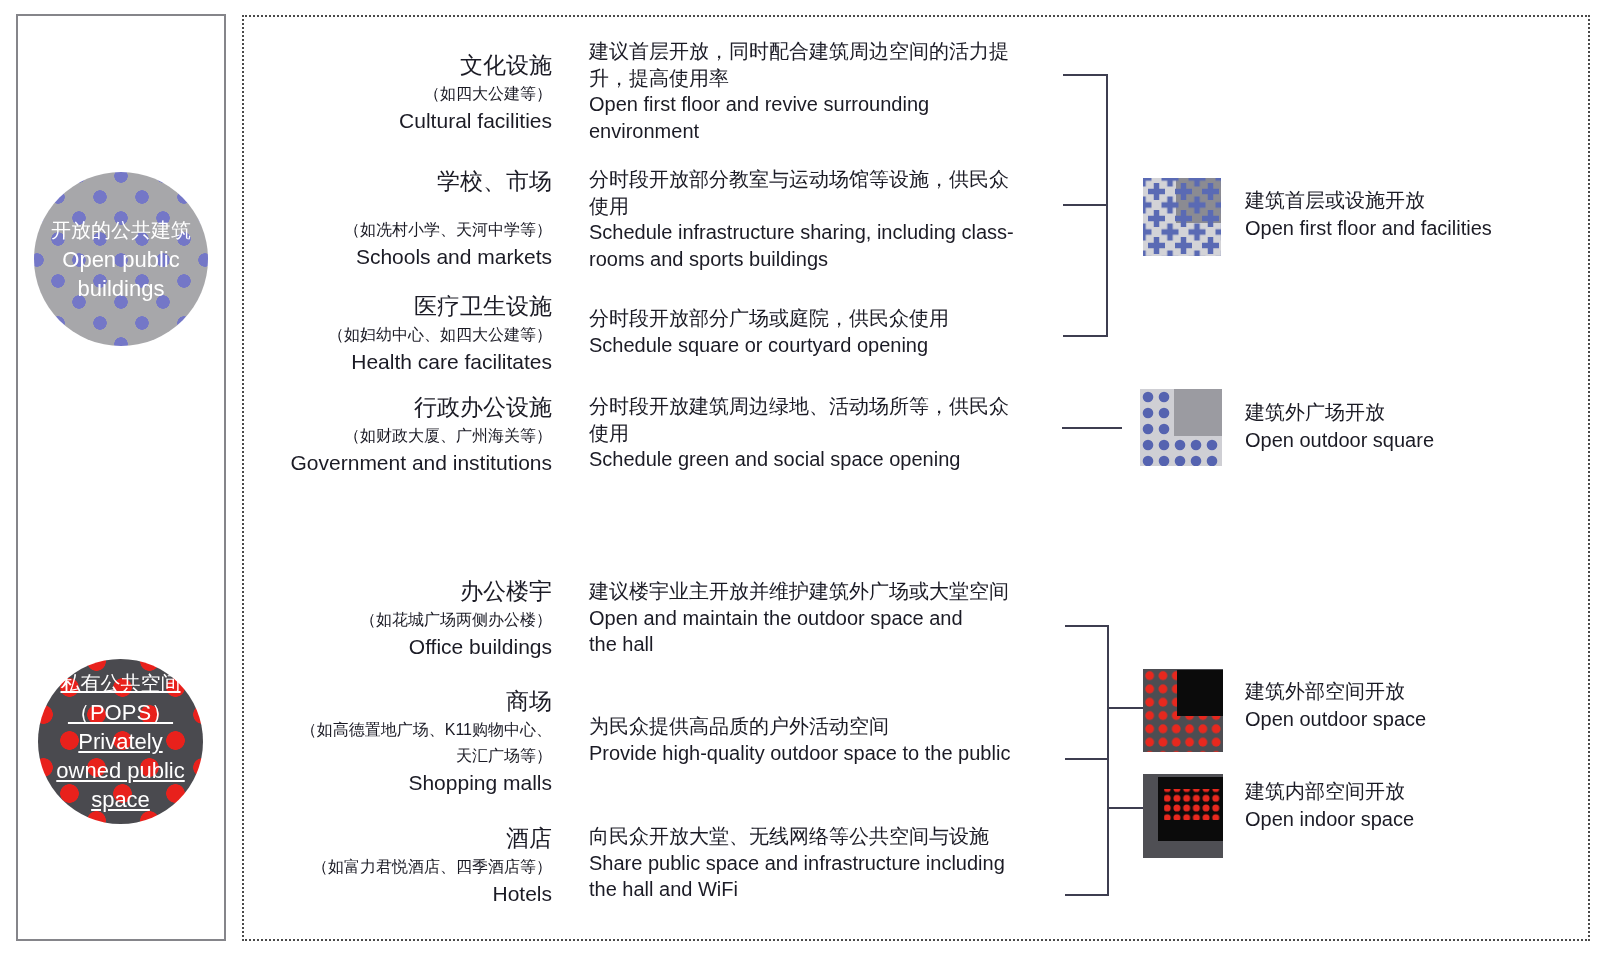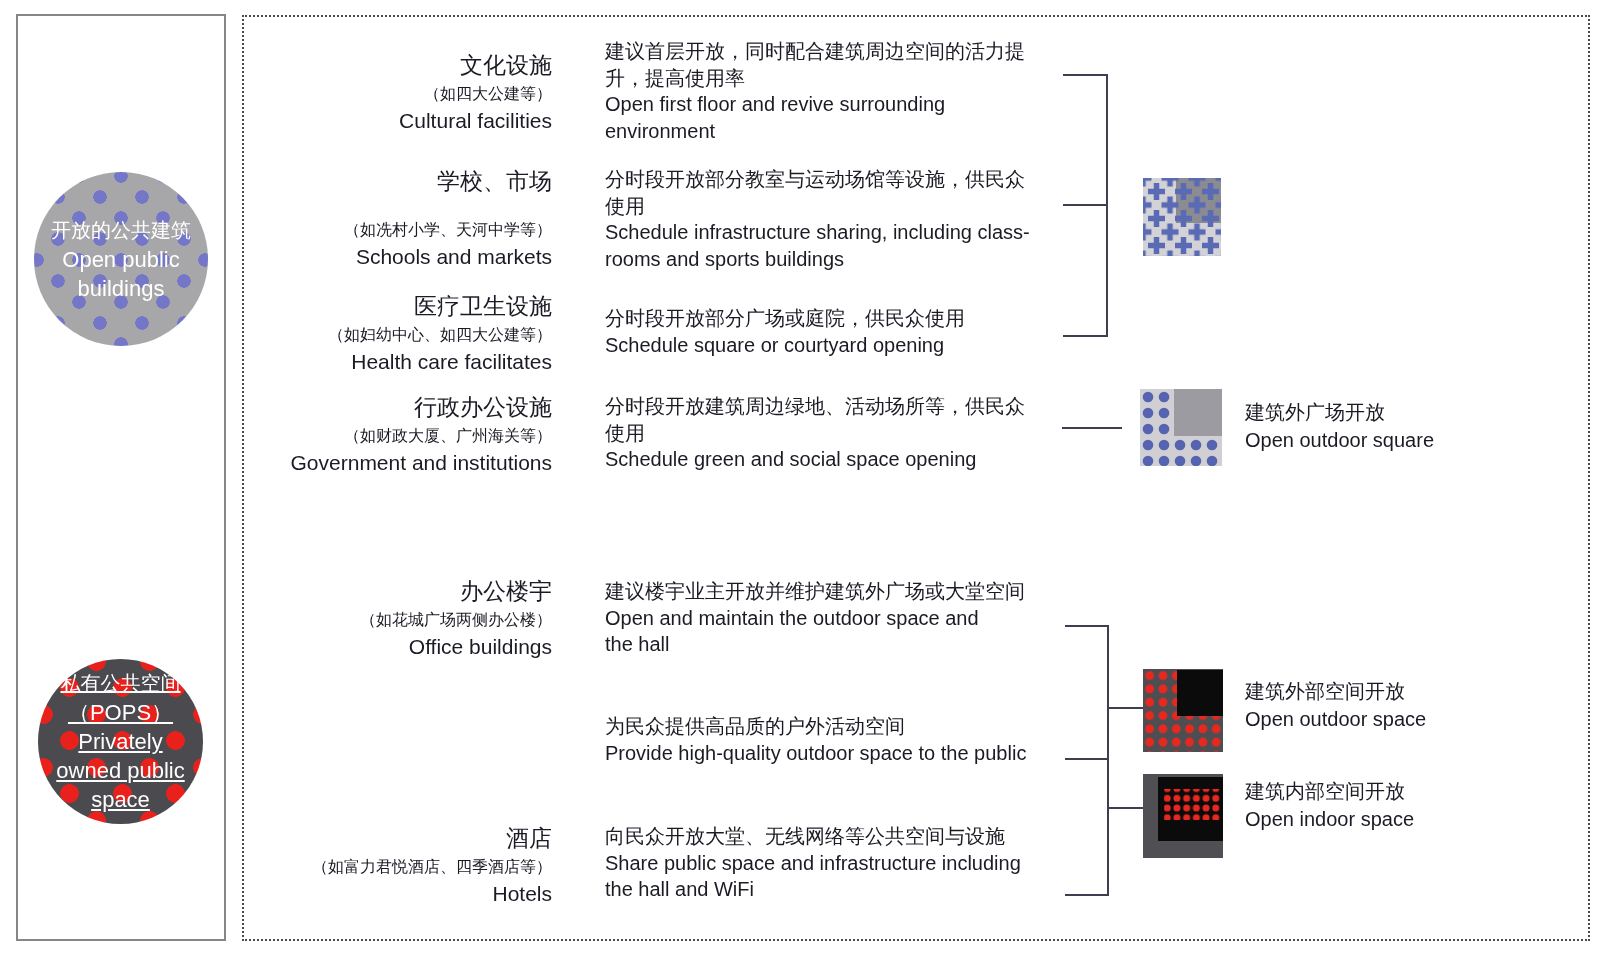--- a/index.html
+++ b/index.html
@@ -32,21 +32,21 @@
       radial-gradient(circle, #e8211c 9px, rgba(232,33,28,0) 9.6px),
       radial-gradient(circle, #e8211c 9px, rgba(232,33,28,0) 9.6px);
     background-size:53px 53px,53px 53px;background-position:5px 2px,32px 29px;text-decoration:underline;
   }
   .cline.zh{font-size:20px;line-height:29px;}
   .cline.en{font-size:22px;line-height:29px;}
   .cat{position:absolute;left:242px;width:310px;text-align:right;}
   .cat-zh{font-size:23px;line-height:31px;}
   .cat-sub{font-size:16px;line-height:26px;}
   .cat-en{font-size:21px;line-height:27px;}
-  .desc{position:absolute;left:589px;margin-left:16px;}
+  .desc{position:absolute;left:589px;}
   .desc .dline{font-size:20px;line-height:26.5px;white-space:nowrap;}
   .legend-text{position:absolute;left:1245px;white-space:nowrap;}
   .legend-zh{font-size:20px;line-height:28px;}
   .legend-en{font-size:20px;line-height:28px;}
   .swatch{position:absolute;}
   .line{position:absolute;background:#3e3e50;}
   .hline{height:2px;}
   .vline{width:2px;}
 </style>
 </head>
@@ -90,20 +90,26 @@
   <div class="cat" style="top:392px">
     <div class="cat-zh">行政办公设施</div>
     <div class="cat-sub">（如财政大厦、广州海关等）</div>
     <div class="cat-en">Government and institutions</div>
   </div>
   <div class="cat" style="top:576px">
     <div class="cat-zh">办公楼宇</div>
     <div class="cat-sub">（如花城广场两侧办公楼）</div>
     <div class="cat-en">Office buildings</div>
   </div>
+  <div class="cat" style="top:686px">
+    <div class="cat-zh">商场</div>
+    <div class="cat-sub">（如高德置地广场、K11购物中心、</div>
+    <div class="cat-sub">天汇广场等）</div>
+    <div class="cat-en">Shopping malls</div>
+  </div>
   <div class="cat" style="top:823px">
     <div class="cat-zh">酒店</div>
     <div class="cat-sub">（如富力君悦酒店、四季酒店等）</div>
     <div class="cat-en">Hotels</div>
   </div>
 
   <div class="desc" style="top:38px">
     <div class="dline">建议首层开放，同时配合建筑周边空间的活力提</div>
     <div class="dline">升，提高使用率</div>
     <div class="dline">Open first floor and revive surrounding</div>
@@ -201,20 +207,24 @@
           <rect x="21" y="15" width="56" height="31"></rect>
         </clipPath>
     </defs>
     <rect width="80" height="84" fill="#4f4f54"></rect>
     <rect x="15" y="3" width="65" height="64" fill="#0b0b0b"></rect>
     <g clip-path="url(#clip4)">
       <rect x="19" y="8" width="58" height="42" fill="url(#rdot4)"></rect>
     </g>
   </svg>
 
+  <div class="legend-text" style="top:186px">
+    <div class="legend-zh">建筑首层或设施开放</div>
+    <div class="legend-en">Open first floor and facilities</div>
+  </div>
   <div class="legend-text" style="top:398px">
     <div class="legend-zh">建筑外广场开放</div>
     <div class="legend-en">Open outdoor square</div>
   </div>
   <div class="legend-text" style="top:677px">
     <div class="legend-zh">建筑外部空间开放</div>
     <div class="legend-en">Open outdoor space</div>
   </div>
   <div class="legend-text" style="top:777px">
     <div class="legend-zh">建筑内部空间开放</div>

